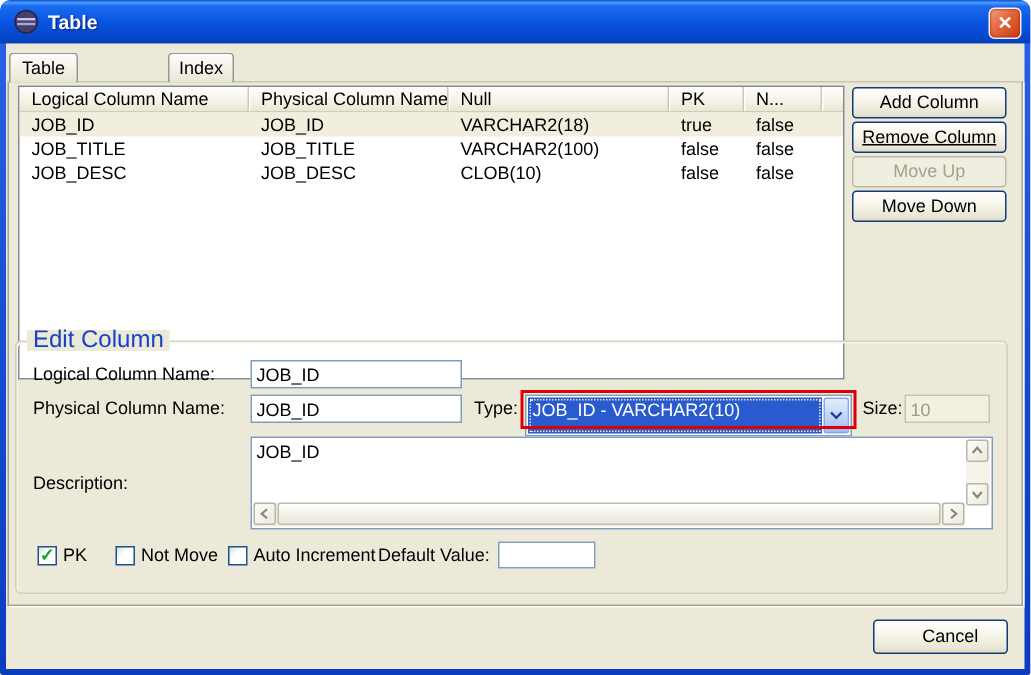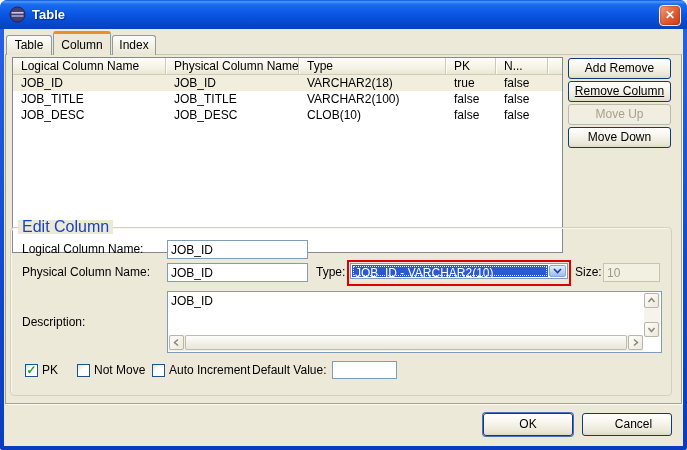--- a/index.html
+++ b/index.html
@@ -94,21 +94,21 @@
   }
   .text-input:disabled,.text-input.disabled{
     background:#f2f0e1;color:#9c9a8a;border-color:#c6c3b2;
   }
   
   .annotation{
     position:absolute;left:347px;top:260px;width:224px;height:26px;
     border:2px solid #dd0000;z-index:7;pointer-events:none;
   }
   .combo{
-    position:absolute;left:350px;top:263px;width:218px;height:16px;
+    position:absolute;left:350px;top:263px;width:218px;height:28px;
     border:1px solid #7f9db9;background:#fff;display:flex;padding:1px;z-index:6;
   }
   .combo-sel{
     flex:1;background:#2a5bce;color:#fff;font-size:12px;line-height:16px;
     padding-left:3px;outline:1px dotted #e8e8d8;outline-offset:-2px;
     white-space:nowrap;overflow:hidden;
   }
   .combo-arrow{
     width:17px;margin-left:1px;border:1px solid #86a7e8;border-radius:2px;
     background:linear-gradient(180deg,#e4edfd 0%,#c3d5fa 50%,#9fbbf2 100%);
@@ -158,34 +158,31 @@
     <div class="close-btn">
       <span>✕</span>
     </div>
   </div>
 
   <div class="body-bg"></div>
 
   <div class="tab tab-inactive" style="left:6px;width:46px;">
     <span>Table</span>
   </div>
-  <div class="tab tab-active" style="left:53px;width:58px;">
-    <span>Column</span>
-  </div>
   <div class="tab tab-inactive" style="left:112px;width:44px;">
     <span>Index</span>
   </div>
 
   <div class="tab-panel"></div>
 
   <div class="list">
     <div class="list-header">
       <div class="hcell w-logical">Logical Column Name</div>
       <div class="hcell w-physical">Physical Column Name</div>
-      <div class="hcell w-type">Type</div>
+      <div class="hcell w-type">Null</div>
       <div class="hcell w-pk">PK</div>
       <div class="hcell w-nn">N...</div>
       <div class="hcell hfill"></div>
     </div>
     <div class="list-row selected">
       <div class="rcell w-logical">JOB_ID</div>
       <div class="rcell w-physical">JOB_ID</div>
       <div class="rcell w-type">VARCHAR2(18)</div>
       <div class="rcell w-pk">true</div>
       <div class="rcell w-nn">false</div>
@@ -199,21 +196,21 @@
     </div>
     <div class="list-row">
       <div class="rcell w-logical">JOB_DESC</div>
       <div class="rcell w-physical">JOB_DESC</div>
       <div class="rcell w-type">CLOB(10)</div>
       <div class="rcell w-pk">false</div>
       <div class="rcell w-nn">false</div>
     </div>
   </div>
 
-  <div class="btn side-btn" style="top:58px;">Add Remove</div>
+  <div class="btn side-btn" style="top:58px;">Add Column</div>
   <div class="btn side-btn" style="top:81px;text-decoration:underline;">Remove Column</div>
   <div class="btn side-btn disabled" style="top:104px;">Move Up</div>
   <div class="btn side-btn" style="top:127px;">Move Down</div>
 
   <div class="groupbox"></div>
   <div class="legend">Edit Column</div>
 
   <div class="form-label" style="left:22px;top:240px;">Logical Column Name:</div>
   <input class="text-input" style="left: 167px; top: 240px; width: 141px;" value="JOB_ID">
 
@@ -271,16 +268,15 @@
 
   <div class="checkbox" style="left:77px;"></div>
   <div class="cb-label" style="left:94px;">Not Move</div>
 
   <div class="checkbox" style="left:152px;"></div>
   <div class="cb-label" style="left:169px;">Auto Increment</div>
 
   <div class="cb-label" style="left:252px;">Default Value:</div>
   <input class="text-input" style="left: 332px; top: 361px; width: 65px; height: 18px;" value="">
 
-  <div class="btn footer-btn default" style="left:483px;">OK</div>
   <div class="btn footer-btn" style="left:582px;padding-left:13px;">Cancel</div>
 
 </div>
 
 </body></html>

